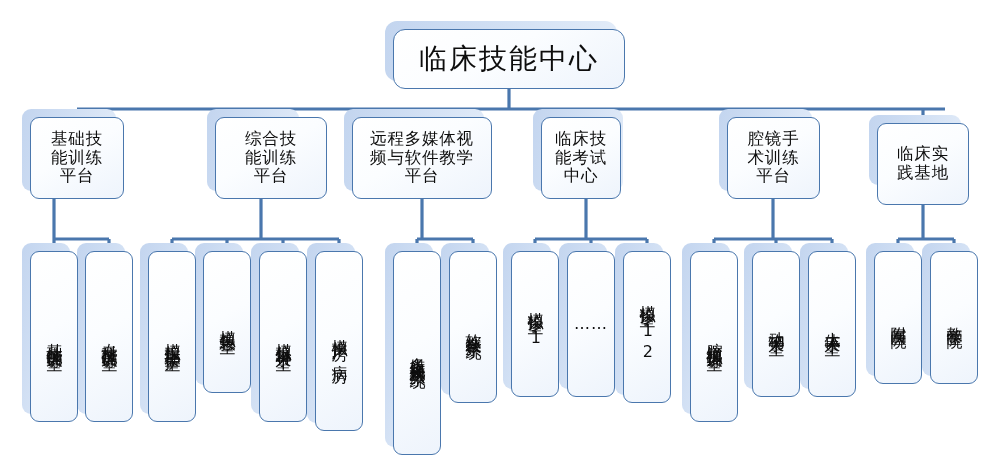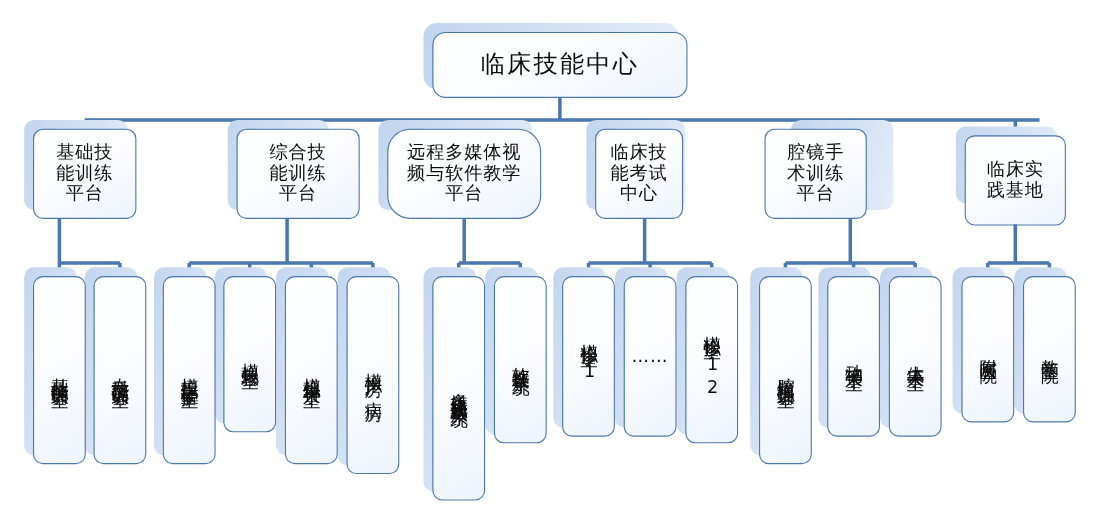--- a/index.html
+++ b/index.html
@@ -52,21 +52,21 @@
     line-height: 1.14;
     white-space: pre-line;
     letter-spacing: 0.5px;
   }
   
   .node.root {
     border-radius: 12px;
     border-width: 1.5px;
   }
   .node.root .node-label {
-    font-size: 22px;
+    font-size: 28px;
     letter-spacing: 2px;
   }
   .node-shadow.root { border-radius: 12px; }
 
   
   .node.lvl2 .node-label {
     font-size: 16.5px;
     letter-spacing: 0.8px;
   }
   
@@ -152,33 +152,33 @@
 能训练
 平台</span>
       </div>
       <div class="node-shadow" style="left: 207px; top: 109px; width: 92px; height: 82px;"></div>
       <div class="node lvl2" style="left: 215px; top: 117px; width: 112px; height: 82px;">
         <span class="node-label">综合技
 能训练
 平台</span>
       </div>
       <div class="node-shadow" style="left: 344px; top: 109px; width: 140px; height: 82px;"></div>
-      <div class="node lvl2" style="left: 352px; top: 117px; width: 140px; height: 82px; border-radius: 21px;">
+      <div class="node lvl2" style="left: 352px; top: 117px; width: 140px; height: 82px;">
         <span class="node-label">远程多媒体视
 频与软件教学
 平台</span>
       </div>
       <div class="node-shadow" style="left: 533px; top: 109px; width: 90px; height: 82px;"></div>
       <div class="node lvl2" style="left: 541px; top: 117px; width: 80px; height: 82px;">
         <span class="node-label">临床技
 能考试
 中心</span>
       </div>
       <div class="node-shadow" style="left: 719px; top: 109px; width: 93px; height: 82px;"></div>
-      <div class="node lvl2" style="left: 695px; top: 117px; width: 93px; height: 82px;">
+      <div class="node lvl2" style="left: 727px; top: 117px; width: 93px; height: 82px;">
         <span class="node-label">腔镜手
 术训练
 平台</span>
       </div>
       <div class="node-shadow" style="left: 869px; top: 115px; width: 92px; height: 70px;"></div>
       <div class="node lvl2" style="left: 877px; top: 123px; width: 92px; height: 82px;">
         <span class="node-label">临床实
 践基地</span>
       </div>
     </div>

